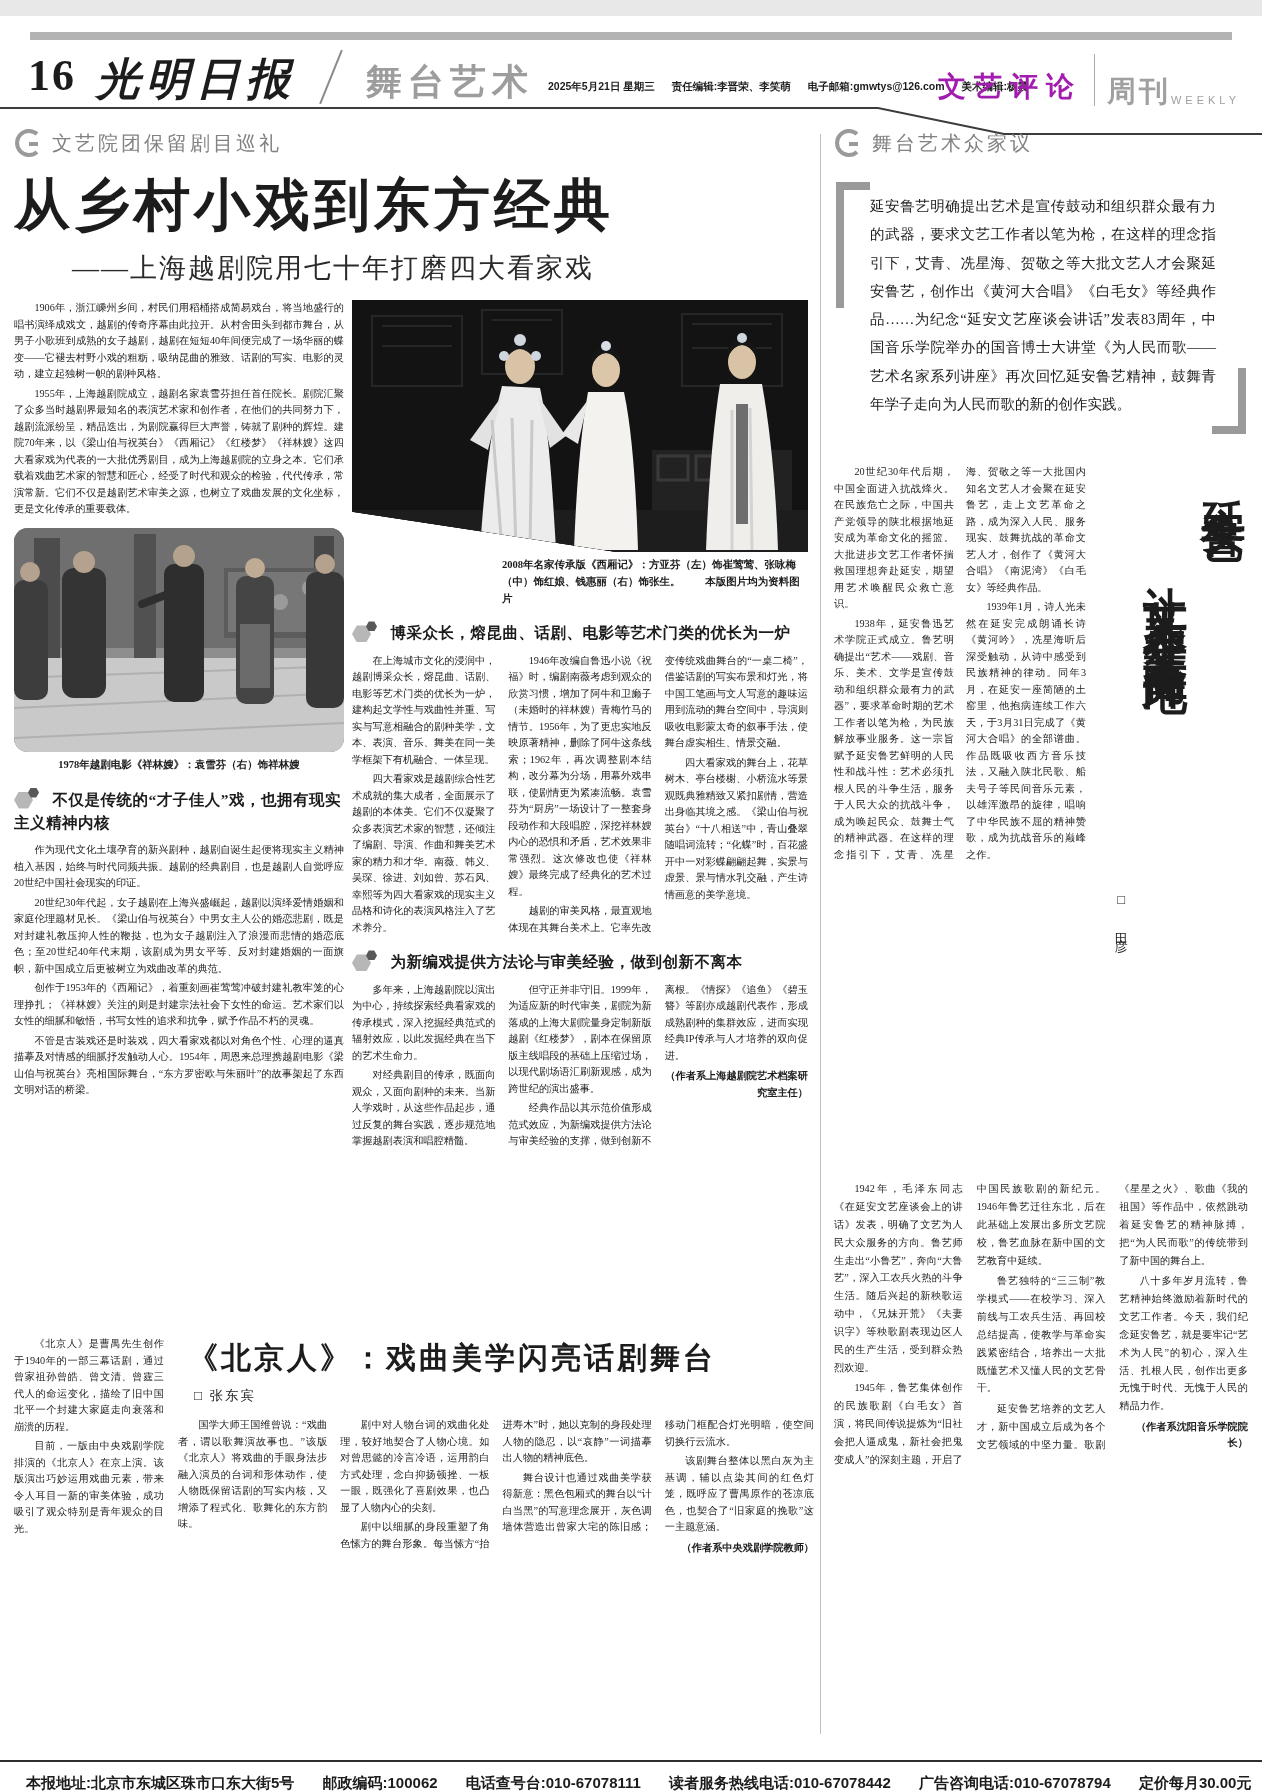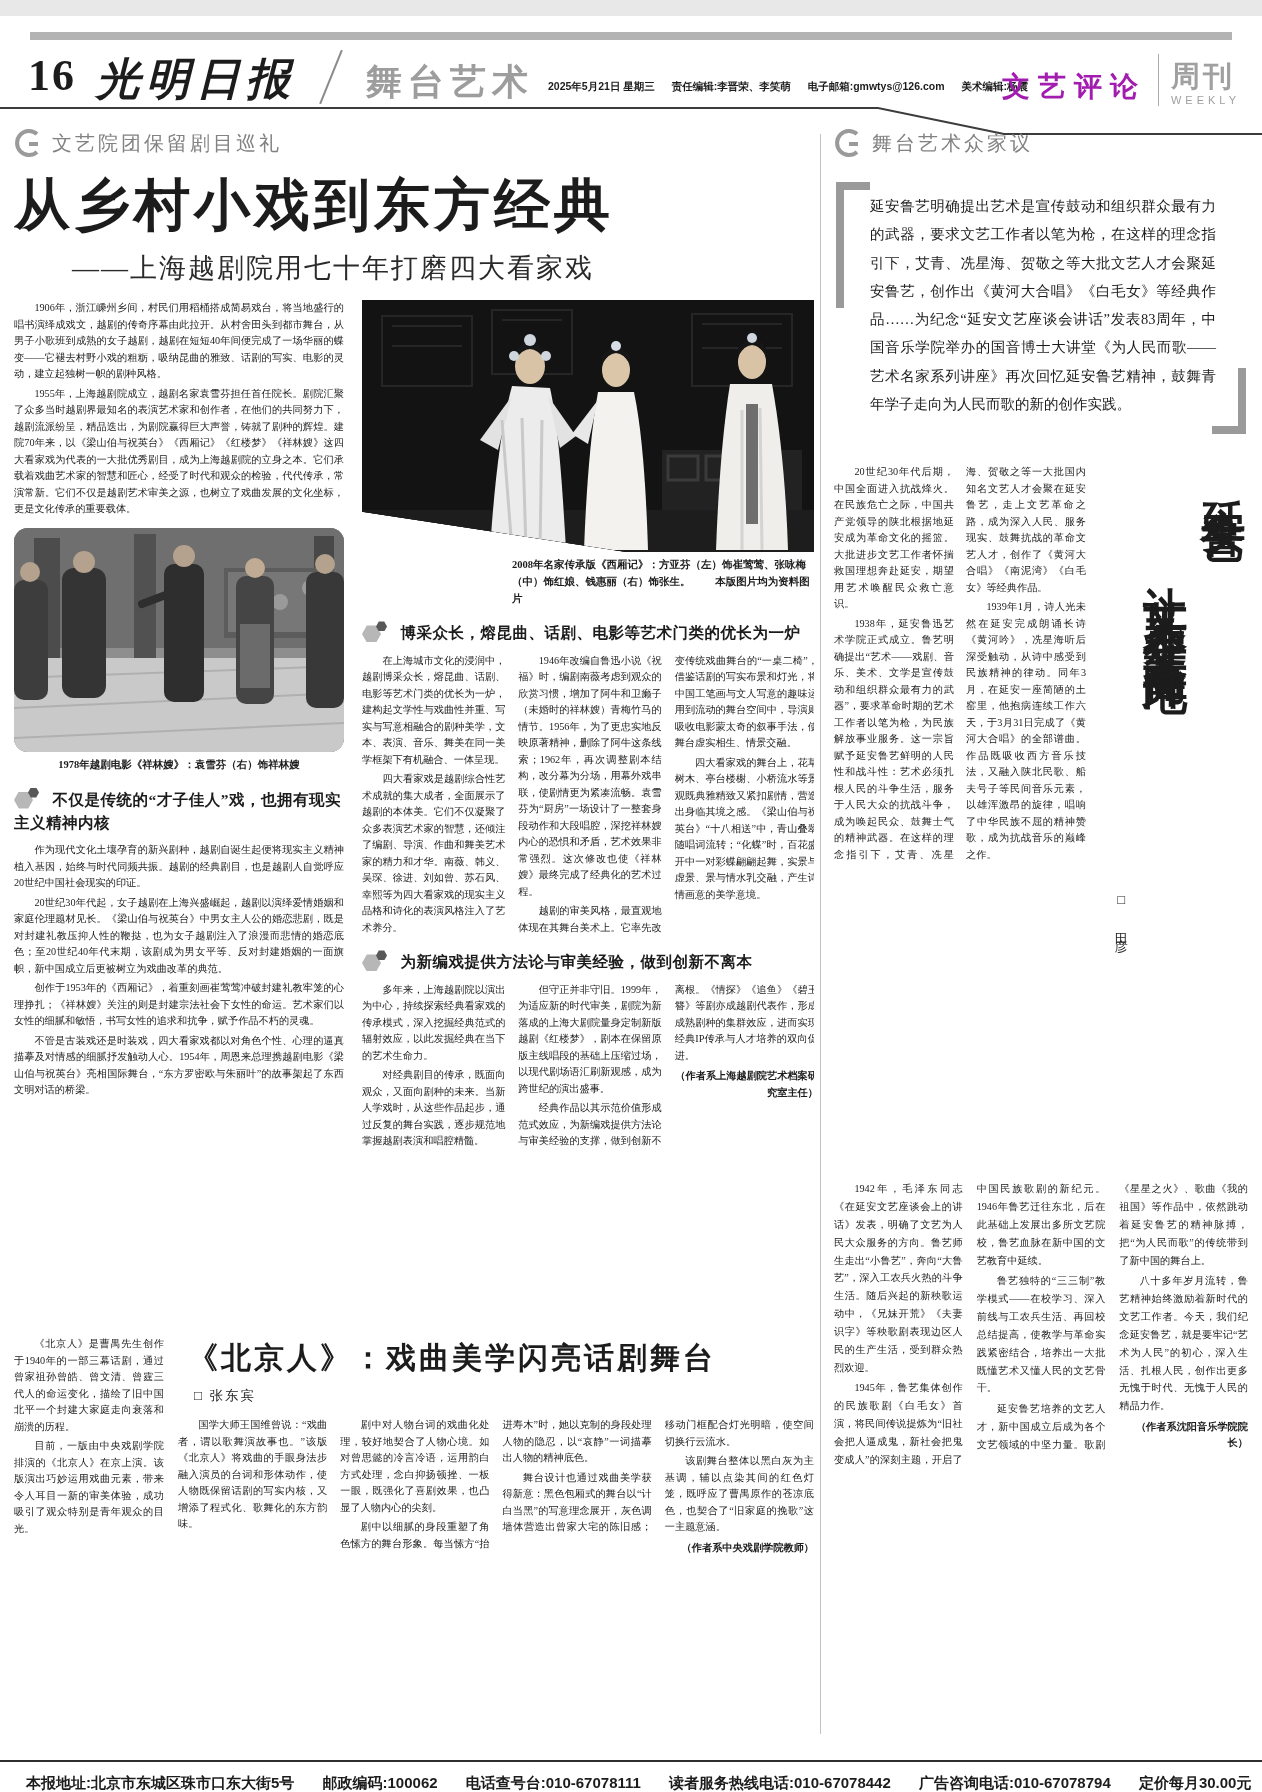--- a/index.html
+++ b/index.html
@@ -14,21 +14,21 @@
   .topbar { position:absolute; left:30px; top:16px; width:1202px; height:8px; background:#b3b3b3; }
   .pagenum { position:absolute; left:28px; top:34px; font-size:44px; font-weight:bold; letter-spacing:2px; }
   .masthead { position:absolute; left:96px; top:34px; font-size:44px; font-weight:bold; font-style:italic; letter-spacing:6px; }
   .mast-slash { position:absolute; left:330px; top:32px; width:2px; height:58px; background:#8a8a8a; transform:rotate(22deg); }
   .section-name { position:absolute; left:366px; top:42px; font-size:36px; font-weight:bold; color:#9d9d9d; letter-spacing:6px; font-family:"Liberation Sans","DejaVu Sans",sans-serif; }
   .dateline { position:absolute; left:548px; top:64px; font-size:10.5px; font-weight:bold; font-family:"Liberation Sans","DejaVu Sans",sans-serif; white-space:nowrap; }
   .dateline span { margin-right:14px; }
   .brand { position:absolute; right:22px; top:38px; display:flex; align-items:flex-end; gap:12px; }
   .brand-main { font-size:28px; font-weight:bold; color:#a21caf; letter-spacing:8px;text-align:right; }
   .brand-div { width:1px; height:52px; background:#aaaaaa; }
-  .brand-right { display:flex; flex-direction:column; align-items:flex-start; line-height:1; }
+  .brand-right { display:flex; flex-direction:row; align-items:flex-end; line-height:1; }
   .brand-sub { font-size:29px; font-weight:bold; color:#a0a0a0; letter-spacing:3px; }
   .brand-en { font-size:11px; color:#a0a0a0; letter-spacing:4px; margin-top:4px; font-family:"Liberation Sans","DejaVu Sans",sans-serif; }
   .header-rule { position:absolute; left:0; top:88px; }
 
   
   .kicker { display:flex; align-items:center; gap:8px; color:#828282; font-weight:normal;
             font-size:20px; letter-spacing:3px; font-family:"Liberation Sans","DejaVu Sans",sans-serif; }
   .g-icon { flex:0 0 auto; }
   p.body { font-size:10.2px; line-height:1.62; text-align:justify; text-indent:2em; margin-bottom:3px; }
   .attrib { font-size:10.2px; line-height:1.6; text-align:right; font-weight:bold; margin-top:4px; }
@@ -37,21 +37,21 @@
   .hex1 { position:absolute; left:0; top:4px; width:19px; height:17px; background:#b7b7b7;
           clip-path:polygon(25% 0,75% 0,100% 50%,75% 100%,25% 100%,0 50%); }
   .hex2 { position:absolute; left:14px; top:0; width:11px; height:10px; background:#585858;
           clip-path:polygon(25% 0,75% 0,100% 50%,75% 100%,25% 100%,0 50%); }
 
   
   .art1 { position:absolute; left:14px; top:112px; width:800px; height:1192px; overflow:hidden; }
   .art1 h1 { font-size:56px; font-weight:bold; letter-spacing:4px; margin:10px 0 6px; }
   .art1 .subhead { font-size:27px; color:#2a2a2a; letter-spacing:2px; margin:0 0 14px 58px; }
   .byline { font-size:15px; letter-spacing:2px; margin:2px 0 12px 6px; }
-  .art1-body { display:flex; gap:18px; }
+  .art1-body { display:flex; gap:8px; }
   .col-left { width:330px; flex:0 0 auto; }
   .col-right { width:456px; flex:0 0 auto; }
 
   .photo2 { margin:10px 0 4px; }
   .photo2-img { width:330px; height:224px; border-radius:14px; overflow:hidden; background:#9b9b9b; }
   .cap { font-size:10.5px; font-weight:bold; line-height:1.6; margin-top:5px; }
   .cap2 { text-align:center; padding:0 30px; }
 
   .photo1-img { width:456px; height:252px; background:#141414; overflow:hidden;
                 clip-path:polygon(0 0,100% 0,100% 100%,58% 100%,0 84%); }

